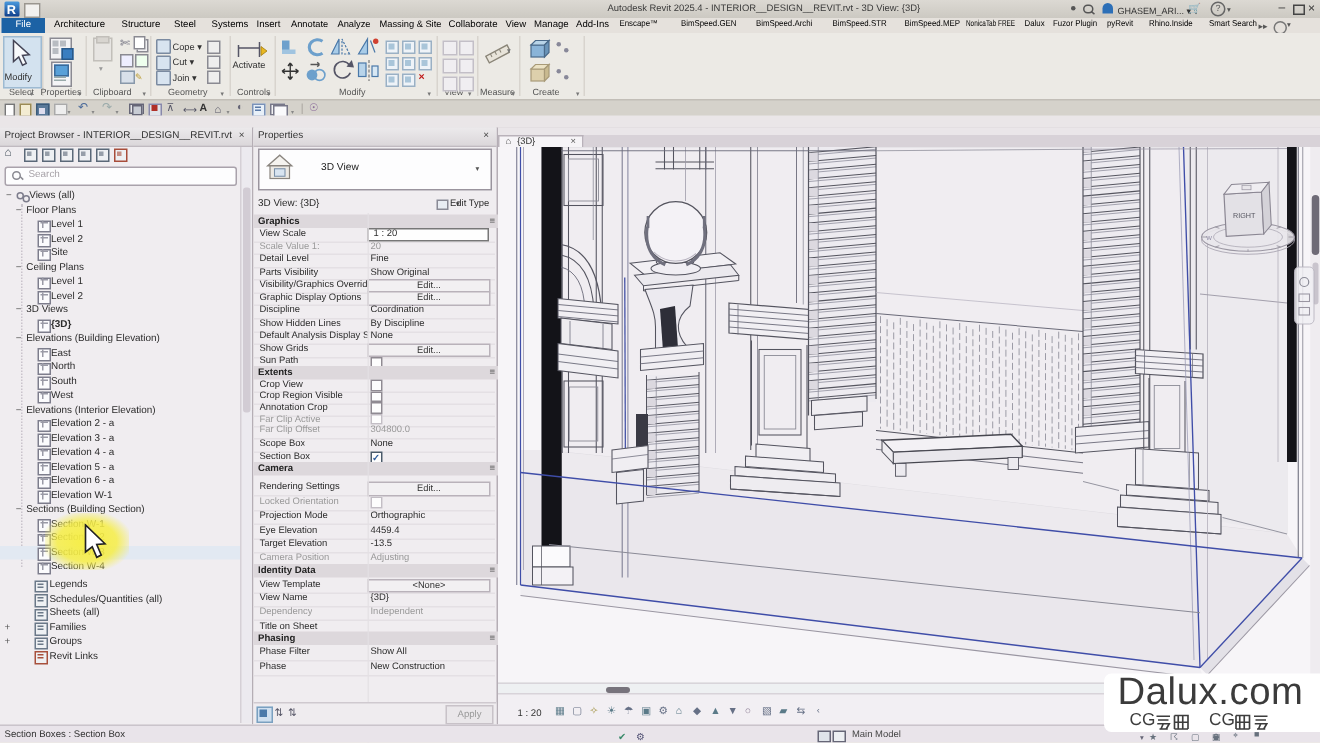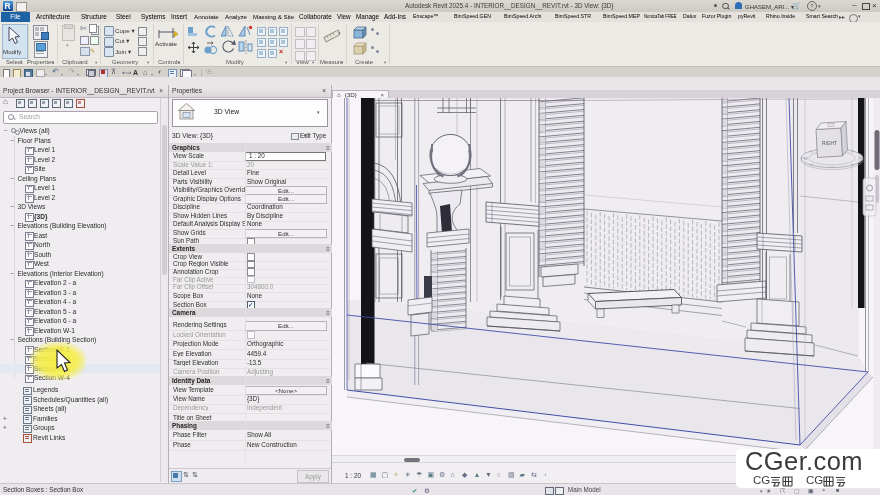--- a/index.html
+++ b/index.html
@@ -1306,21 +1306,21 @@
   <div class="abs" style="left:808px;top:2.5px;font-size:6px;color:#66707c;">⚙</div>
   <div class="abs" style="left:766px;top:2.5px;font-size:6px;color:#66707c;">★</div>
   <div class="abs" style="left:780px;top:2.5px;font-size:6px;color:#66707c;">☈</div>
   <div class="abs" style="left:794px;top:2.5px;font-size:6px;color:#66707c;">▢</div>
   <div class="abs" style="left:808px;top:2.5px;font-size:6px;color:#66707c;">▣</div>
   <div class="abs" style="left:822px;top:2.5px;font-size:6px;color:#66707c;">⌖</div>
   <div class="abs" style="left:836px;top:2.5px;font-size:6px;color:#66707c;">■</div>
 </div>
 
 <div class="abs" style="left:736px;top:449px;width:144px;height:39px;background:#fff;border-radius:5px 0 0 5px;"></div>
-<div class="abs" style="left:745px;top:447px;width:136px;height:27px;font-size:25.5px;color:#3b3b3b;letter-spacing:0.4px;">CGer.com</div>
+<div class="abs" style="left:745px;top:447px;width:136px;height:27px;font-size:25.5px;color:#3b3b3b;letter-spacing:0.4px;">Dalux.com</div>
 <div class="abs" style="left:753px;top:473.5px;font-size:11.5px;color:#3d3d3d;">CG</div>
 <svg class="abs" style="left:769px;top:474.5px;" width="50" height="13" viewBox="0 0 50 12">
     <g transform="translate(1,0)" stroke="#3d3d3d" stroke-width="1.1" fill="none">
 <path d="M1 2 L10 2 M2 4.5 L9 4.5 M1.5 7 L5.5 7 L4 10.5 M5.5 7 L9.5 7 L7.5 10.5 M3 10.5 L8.5 10.5"></path>
 </g>
     <g transform="translate(13,0)" stroke="#3d3d3d" stroke-width="1.1" fill="none">
 <path d="M1 1.5 L1 10.5 M1 1.5 L10 1.5 L10 10.5 M1 10.5 L10 10.5 M3.5 1.5 L3.5 10.5 M6.5 1.5 L6.5 10.5 M1 6 L10 6"></path>
 </g>
   </svg>
 <div class="abs" style="left:806px;top:473.5px;font-size:11.5px;color:#3d3d3d;">CG</div>

